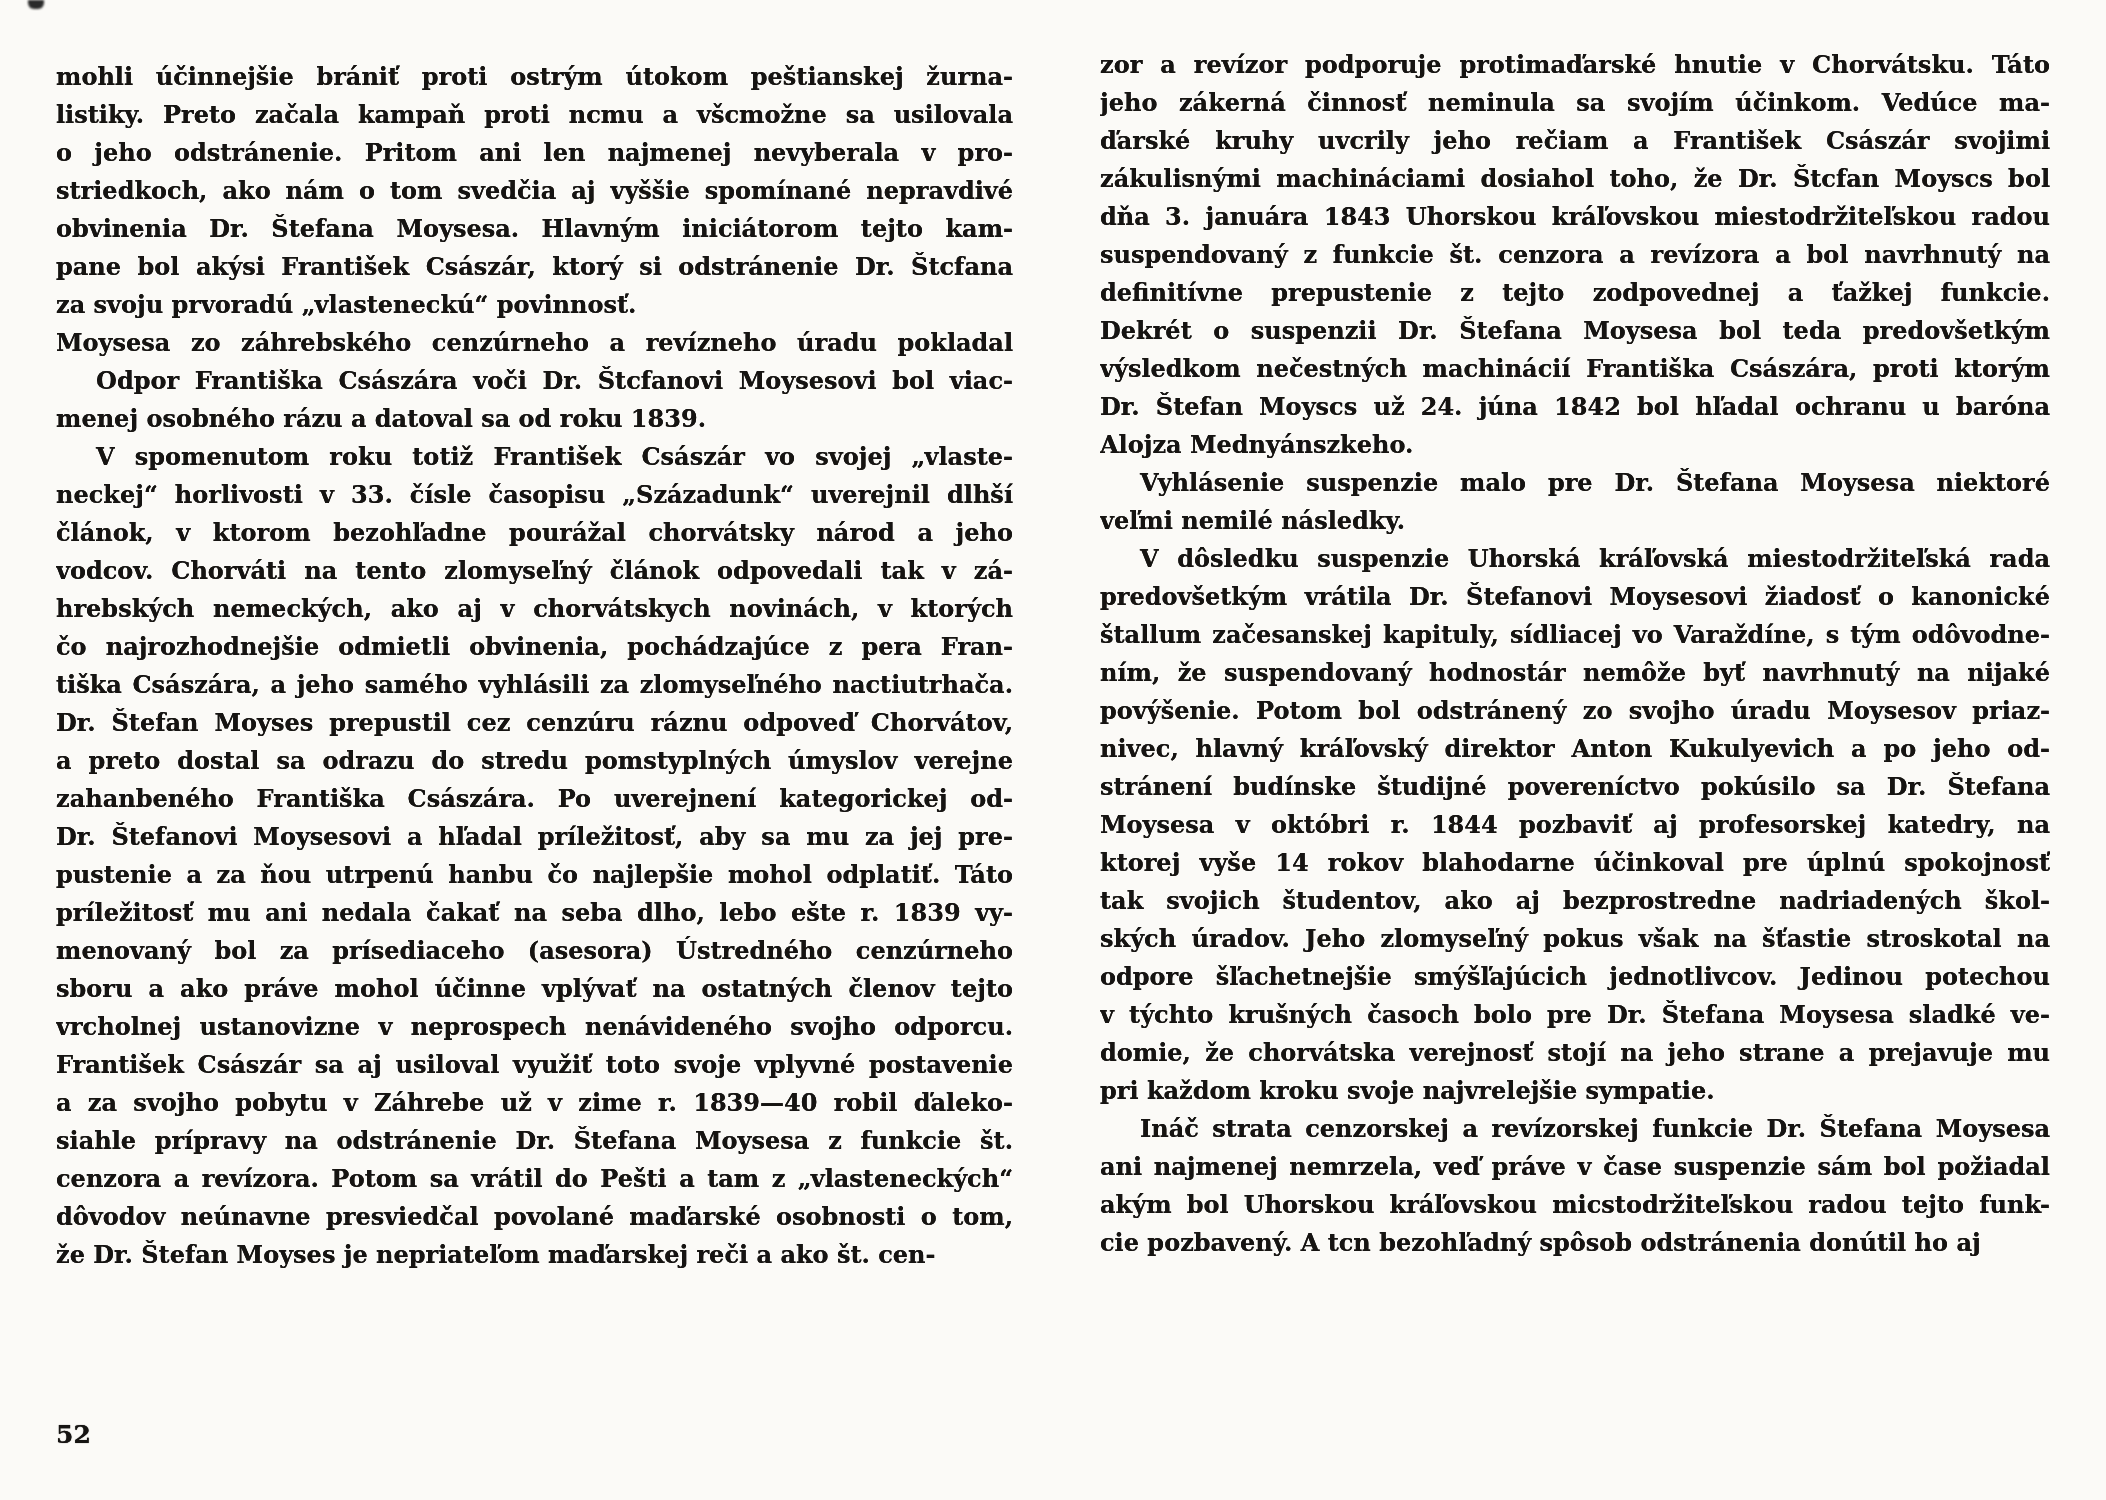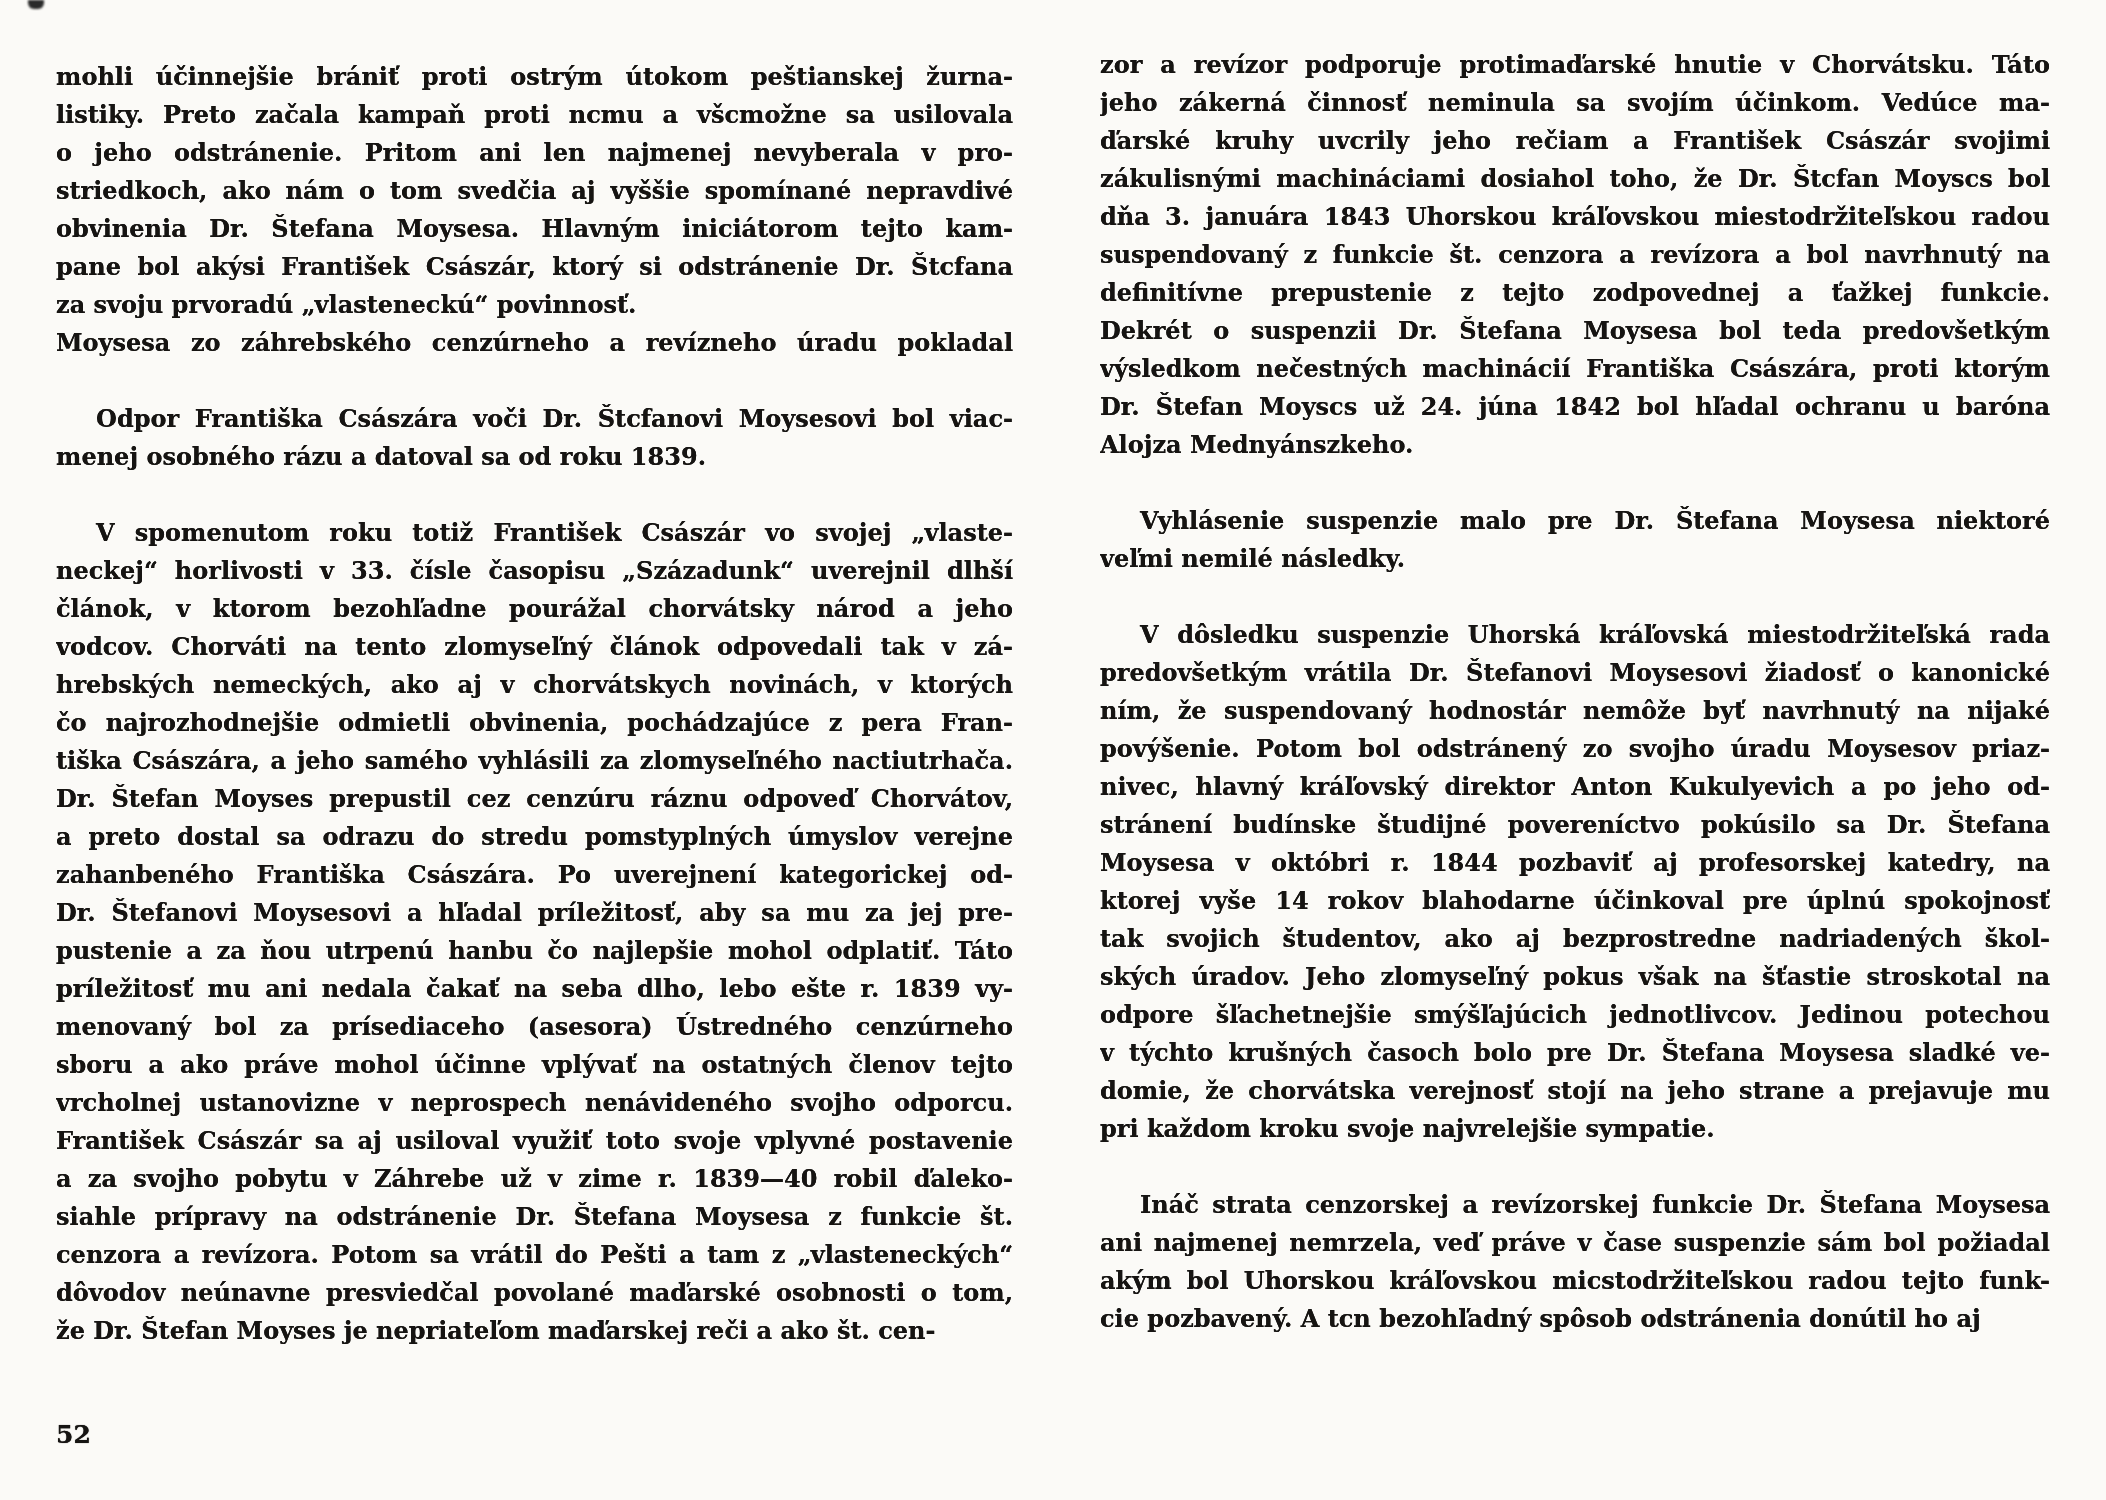--- a/index.html
+++ b/index.html
@@ -29,21 +29,21 @@
   .col-left  { left: 56px;  top: 58px;  width: 957px; }
   .col-right { left: 1100px; top: 46px; width: 950px; }
   .para { margin: 0; }
   .line {
     height: 38px;
     overflow: hidden;
     text-align: justify;
     text-align-last: justify;
   }
   .line.last { text-align-last: left; }
-  .para.indent .line:first-child { text-indent: 40px; margin-top: 38px; }
+  .para.indent .line:first-child { text-indent: 40px; }
   .folio {
     position: absolute;
     left: 56px;
     top: 1420px;
     font-size: 25px;
     font-weight: 700;
     text-shadow: 0 0 0.8px currentColor;
   }
   .scan-speck {
     position: absolute;
@@ -117,20 +117,21 @@
         <div class="line">Dr. Štefan Moyscs už 24. júna 1842 bol hľadal ochranu u baróna</div>
         <div class="line last">Alojza Mednyánszkeho.</div>
       </div>
       <div class="para indent">
         <div class="line">Vyhlásenie suspenzie malo pre Dr. Štefana Moysesa niektoré</div>
         <div class="line last">veľmi nemilé následky.</div>
       </div>
       <div class="para indent">
         <div class="line">V dôsledku suspenzie Uhorská kráľovská miestodržiteľská rada</div>
         <div class="line">predovšetkým vrátila Dr. Štefanovi Moysesovi žiadosť o kanonické</div>
+        <div class="line">štallum začesanskej kapituly, sídliacej vo Varaždíne, s tým odôvodne-</div>
         <div class="line">ním, že suspendovaný hodnostár nemôže byť navrhnutý na nijaké</div>
         <div class="line">povýšenie. Potom bol odstránený zo svojho úradu Moysesov priaz-</div>
         <div class="line">nivec, hlavný kráľovský direktor Anton Kukulyevich a po jeho od-</div>
         <div class="line">stránení budínske študijné povereníctvo pokúsilo sa Dr. Štefana</div>
         <div class="line">Moysesa v októbri r. 1844 pozbaviť aj profesorskej katedry, na</div>
         <div class="line">ktorej vyše 14 rokov blahodarne účinkoval pre úplnú spokojnosť</div>
         <div class="line">tak svojich študentov, ako aj bezprostredne nadriadených škol-</div>
         <div class="line">ských úradov. Jeho zlomyseľný pokus však na šťastie stroskotal na</div>
         <div class="line">odpore šľachetnejšie smýšľajúcich jednotlivcov. Jedinou potechou</div>
         <div class="line">v týchto krušných časoch bolo pre Dr. Štefana Moysesa sladké ve-</div>

